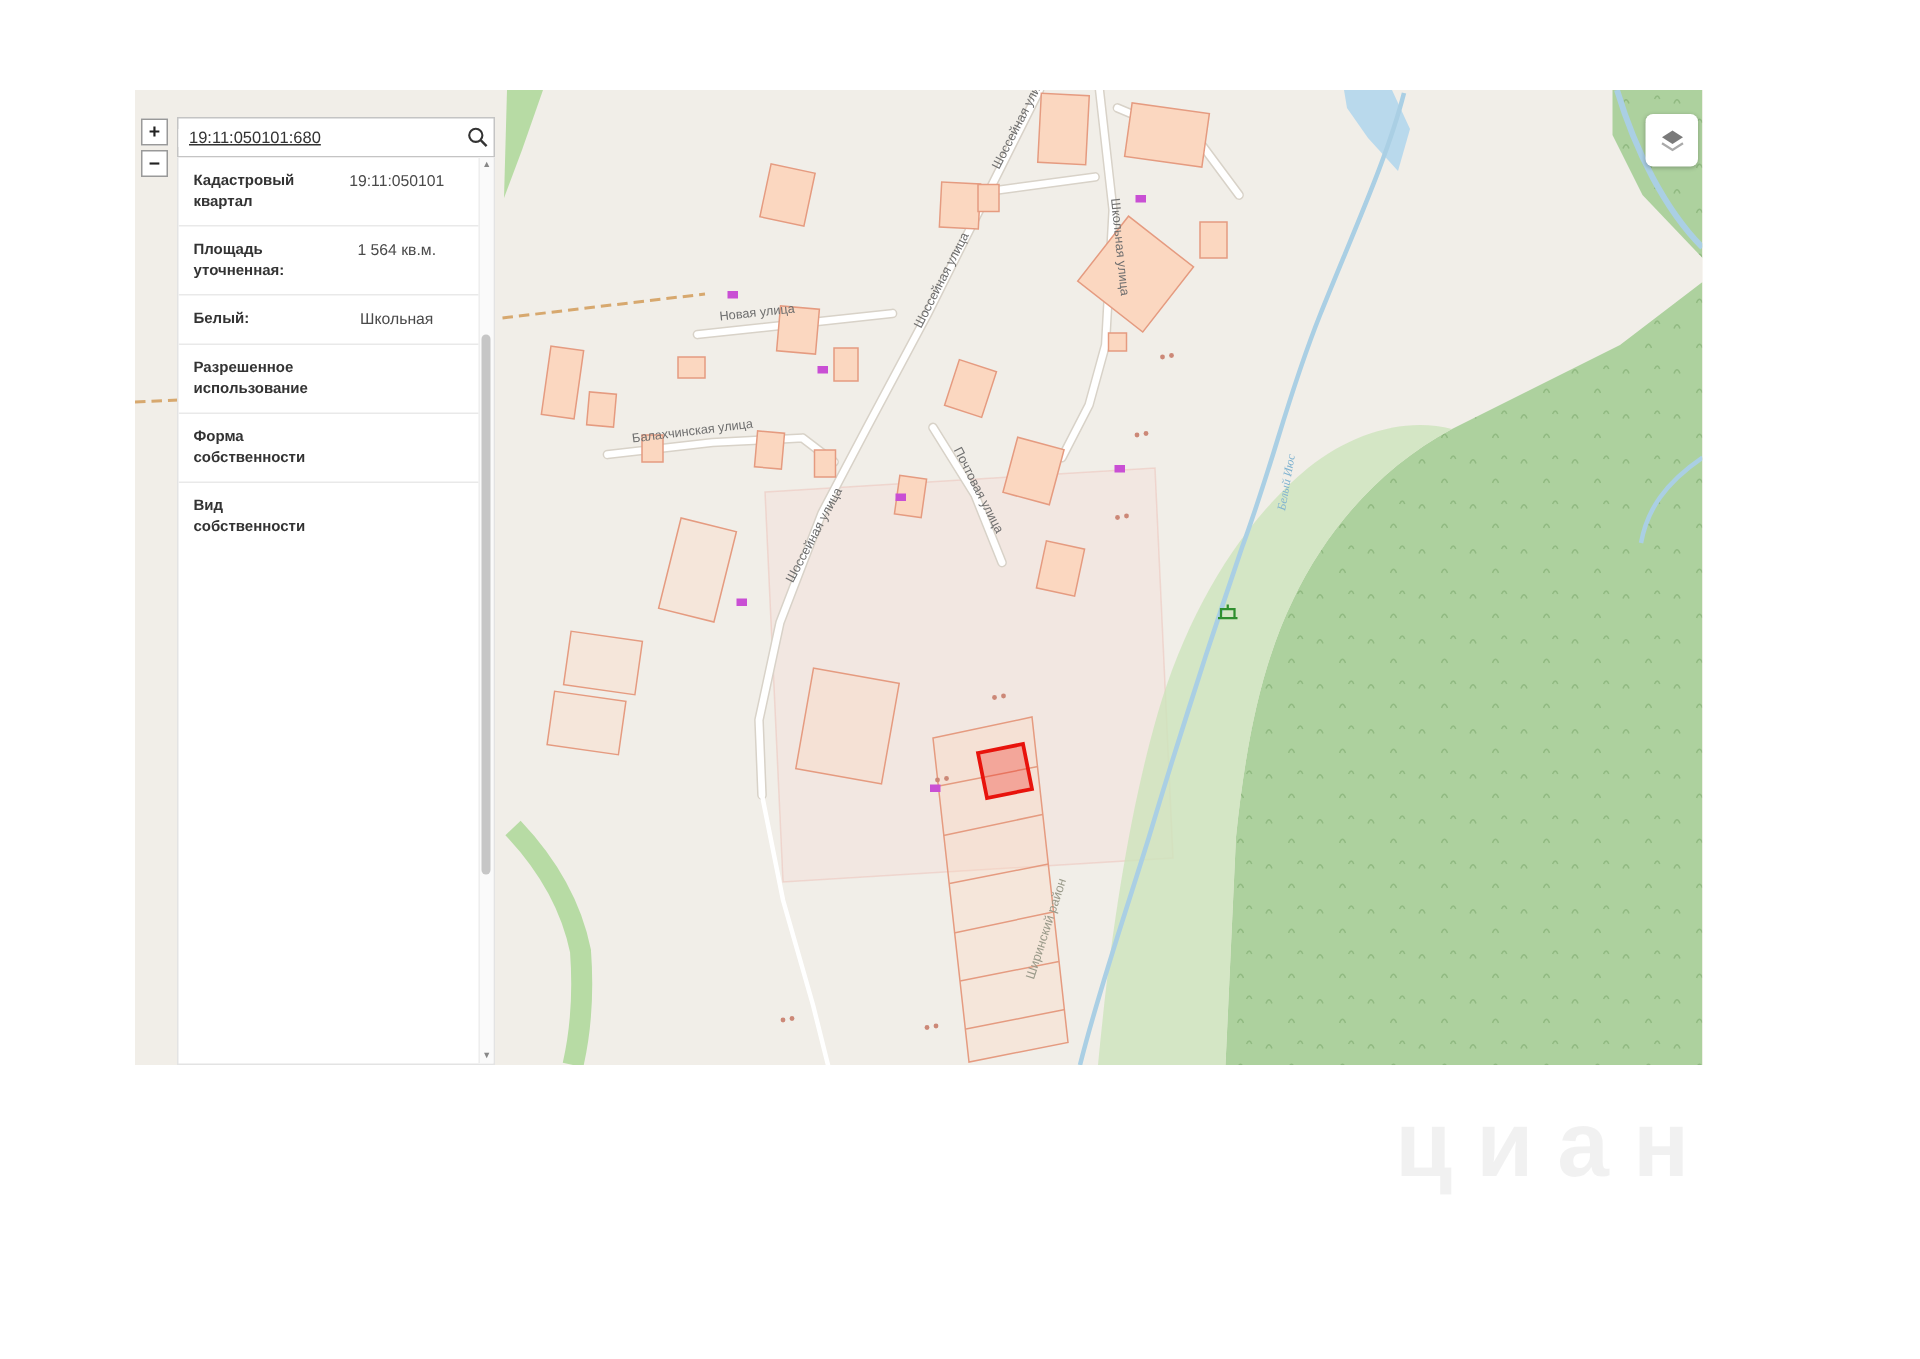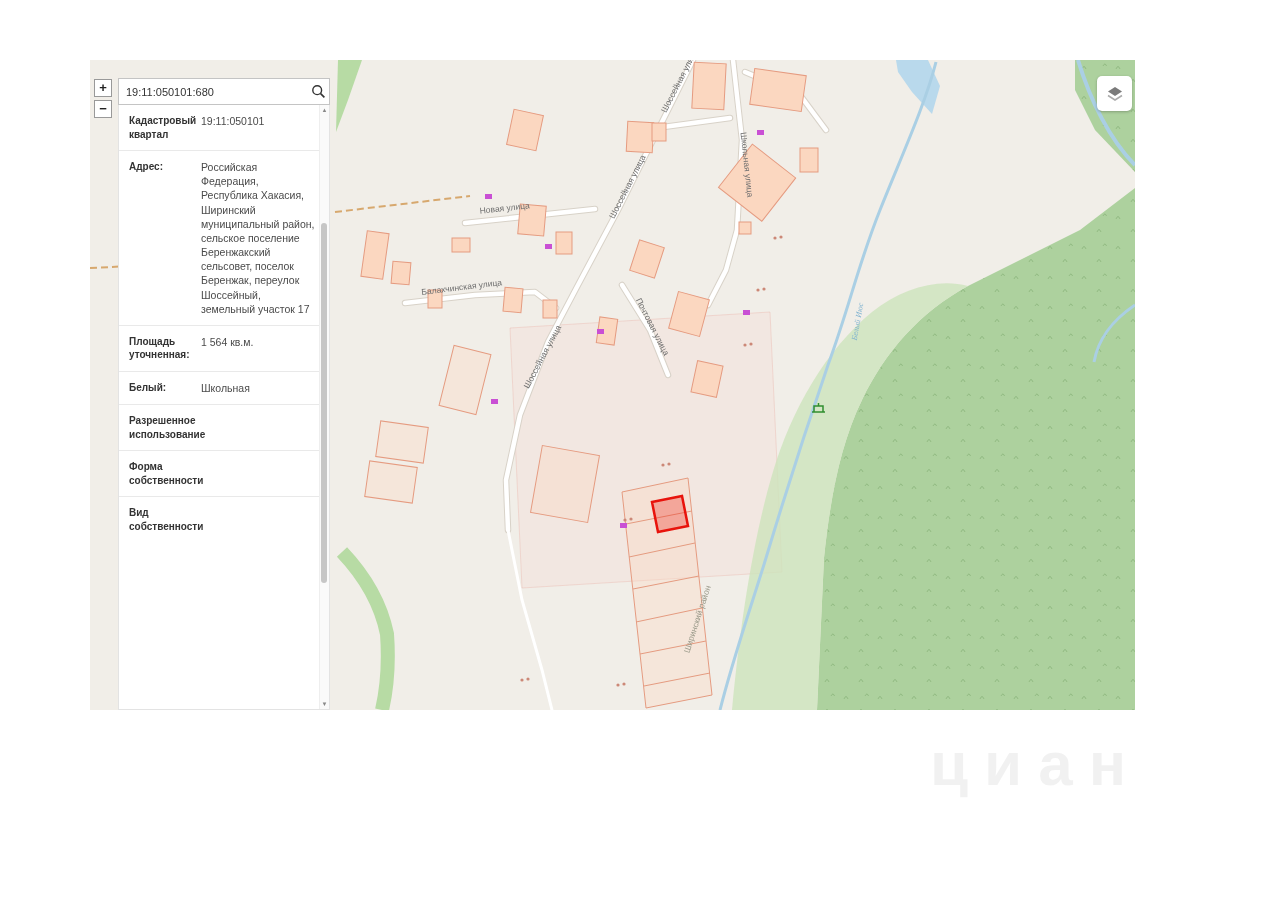--- a/index.html
+++ b/index.html
@@ -14,31 +14,31 @@
     box-shadow:0 1px 3px rgba(0,0,0,.25);display:flex;align-items:center;justify-content:center;cursor:pointer;}
 
   
   .zoom{position:absolute;left:94px;top:79px;display:flex;flex-direction:column;gap:3px;}
   .zoom button{width:18px;height:18px;background:#fff;border:1px solid #999;color:#222;font-size:13px;line-height:14px;
     font-weight:bold;padding:0;cursor:pointer;}
 
   .searchbar{position:absolute;left:118px;top:78px;width:212px;height:27px;background:#fff;border:1px solid #c4c4c4;
     box-sizing:border-box;display:flex;align-items:center;}
   .searchbar input{flex:1;border:none;outline:none;font-size:11px;color:#333;padding:0 4px 0 7px;min-width:0;
-    font-family:"Liberation Sans",sans-serif;}
+    font-family:"Liberation Sans",sans-serif;text-decoration:underline;}
   .search-icon{width:22px;display:flex;align-items:center;justify-content:center;cursor:pointer;}
 
   
   .panel{position:absolute;left:118px;top:105px;width:212px;height:605px;background:#fff;border:1px solid #e3e3e3;
     border-top:none;box-sizing:border-box;overflow:hidden;}
   .panel-inner{position:absolute;left:0;top:0;right:9px;}
-  .info-row{display:grid;grid-template-columns:66px 1fr;gap:6px;padding:9px 4px 9px 10px;border-top:1px solid #e9e9e9;}
+  .info-row{display:grid;grid-template-columns:66px 1fr;gap:18px;padding:9px 4px 9px 10px;border-top:1px solid #e9e9e9;}
   .info-row:first-child{border-top:none;}
   .info-row .lbl{font-size:10px;font-weight:bold;color:#333;line-height:1.35;}
-  .info-row .val{font-size:10.5px;color:#4a4a4a;line-height:1.35;overflow-wrap:break-word;}
+  .info-row .val{font-size:10.5px;color:#4a4a4a;line-height:1.35;overflow-wrap:break-word;text-align:center;}
 
   .scrollbar{position:absolute;right:0;top:0;bottom:0;width:9px;background:#fafafa;border-left:1px solid #eee;}
   .scroll-arrow{position:absolute;left:0;width:9px;height:10px;font-size:6px;color:#888;text-align:center;line-height:10px;cursor:pointer;}
   .scroll-thumb{position:absolute;left:1px;top:118px;width:6px;height:360px;background:#c6c6c6;border-radius:3px;cursor:pointer;}
 
   
   .watermark{position:absolute;left:930px;top:728px;font-size:62px;letter-spacing:16px;color:#000;opacity:0.05;
     font-weight:bold;user-select:none;}
 
   
@@ -214,24 +214,20 @@
     </span>
   </div>
 
   <div class="panel">
     <div class="panel-inner">
       <div class="info-row">
         <span class="lbl">Кадастровый квартал</span>
         <span class="val">19:11:050101</span>
       </div>
       <div class="info-row">
-        <span class="lbl">Адрес:</span>
-        <span class="val">Российская Федерация, Республика Хакасия, Ширинский муниципальный район, сельское поселение Беренжакский сельсовет, поселок Беренжак, переулок Шоссейный, земельный участок 17</span>
-      </div>
-      <div class="info-row">
         <span class="lbl">Площадь уточненная:</span>
         <span class="val">1 564 кв.м.</span>
       </div>
       <div class="info-row">
         <span class="lbl">Белый:</span>
         <span class="val">Школьная</span>
       </div>
       <div class="info-row">
         <span class="lbl">Разрешенное использование</span>
       </div>

